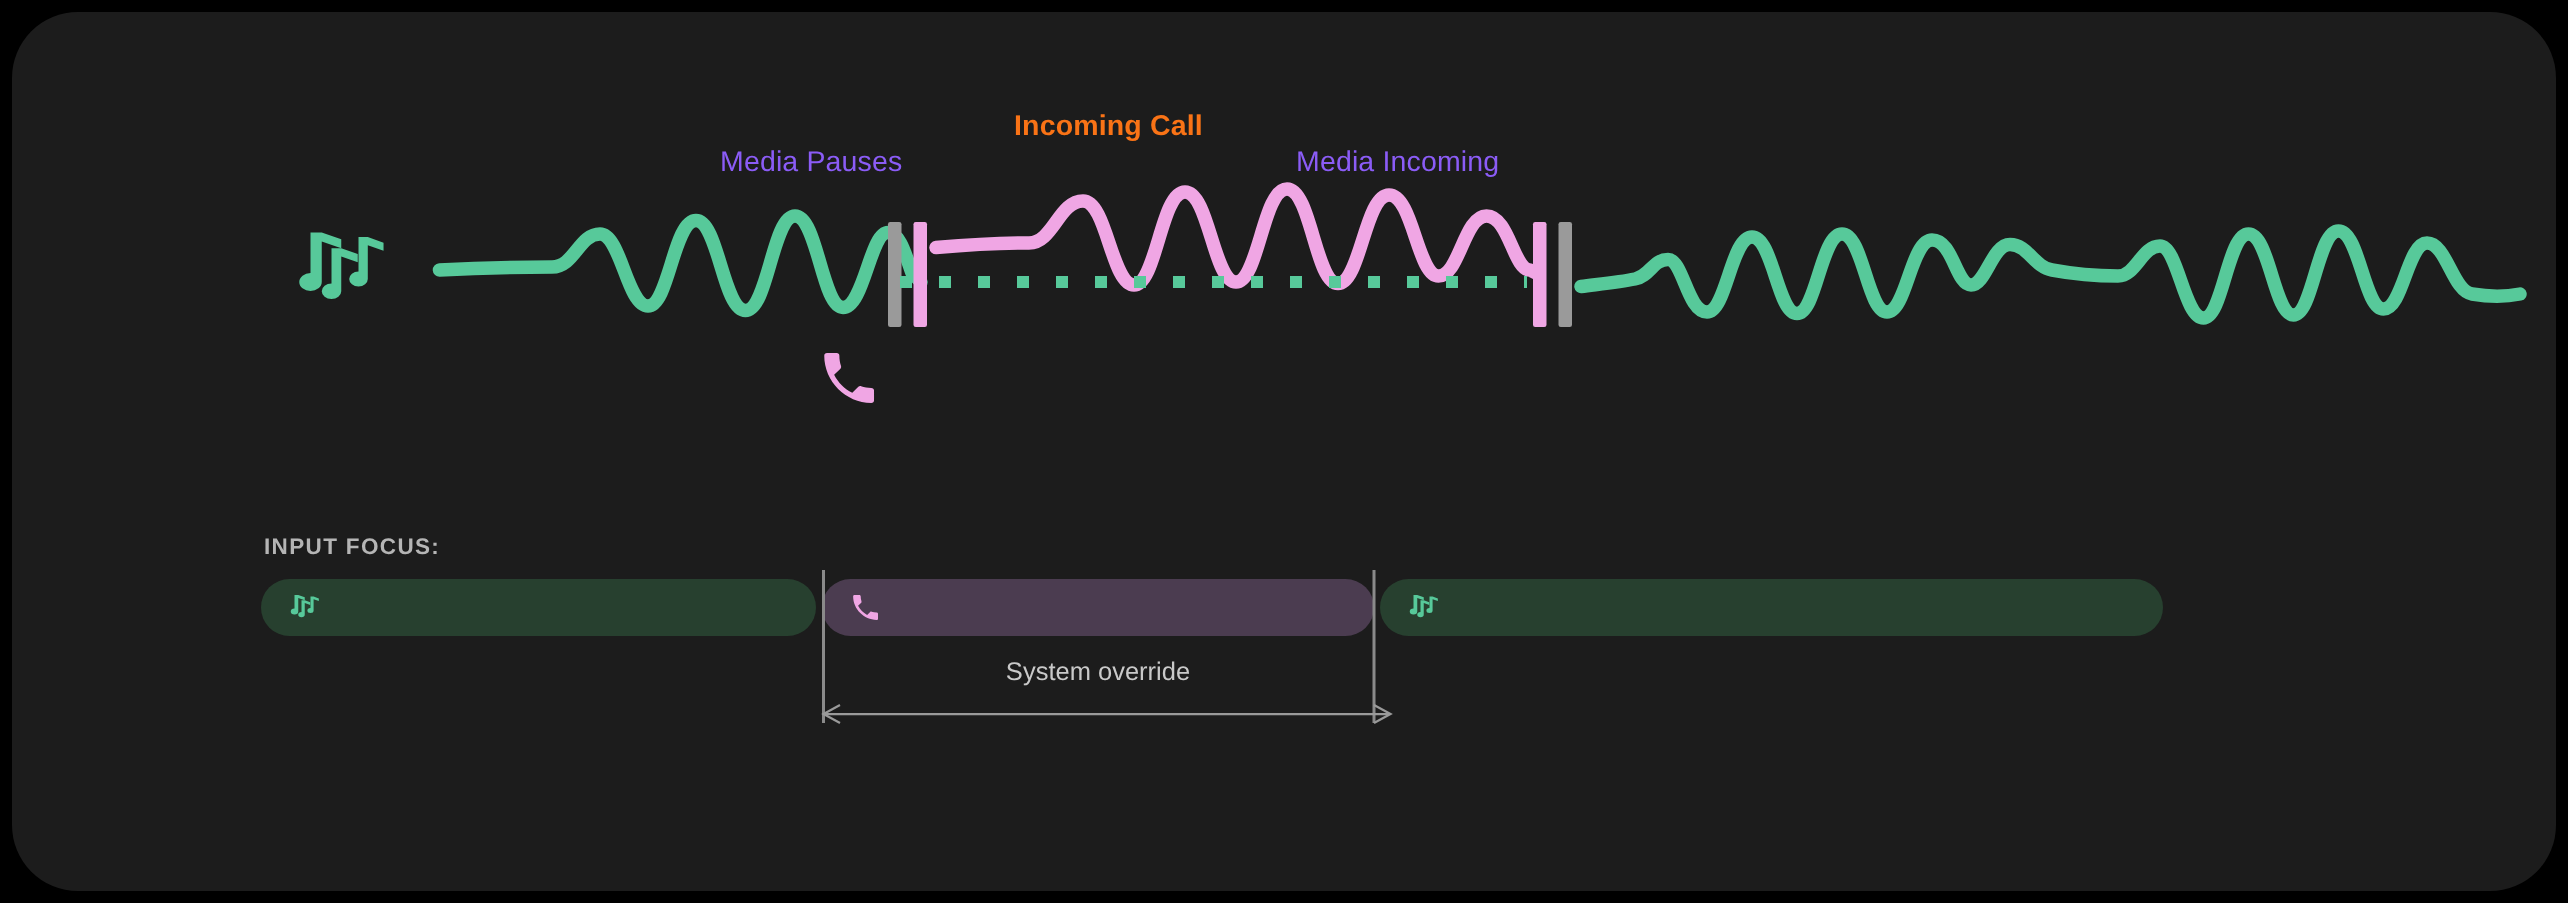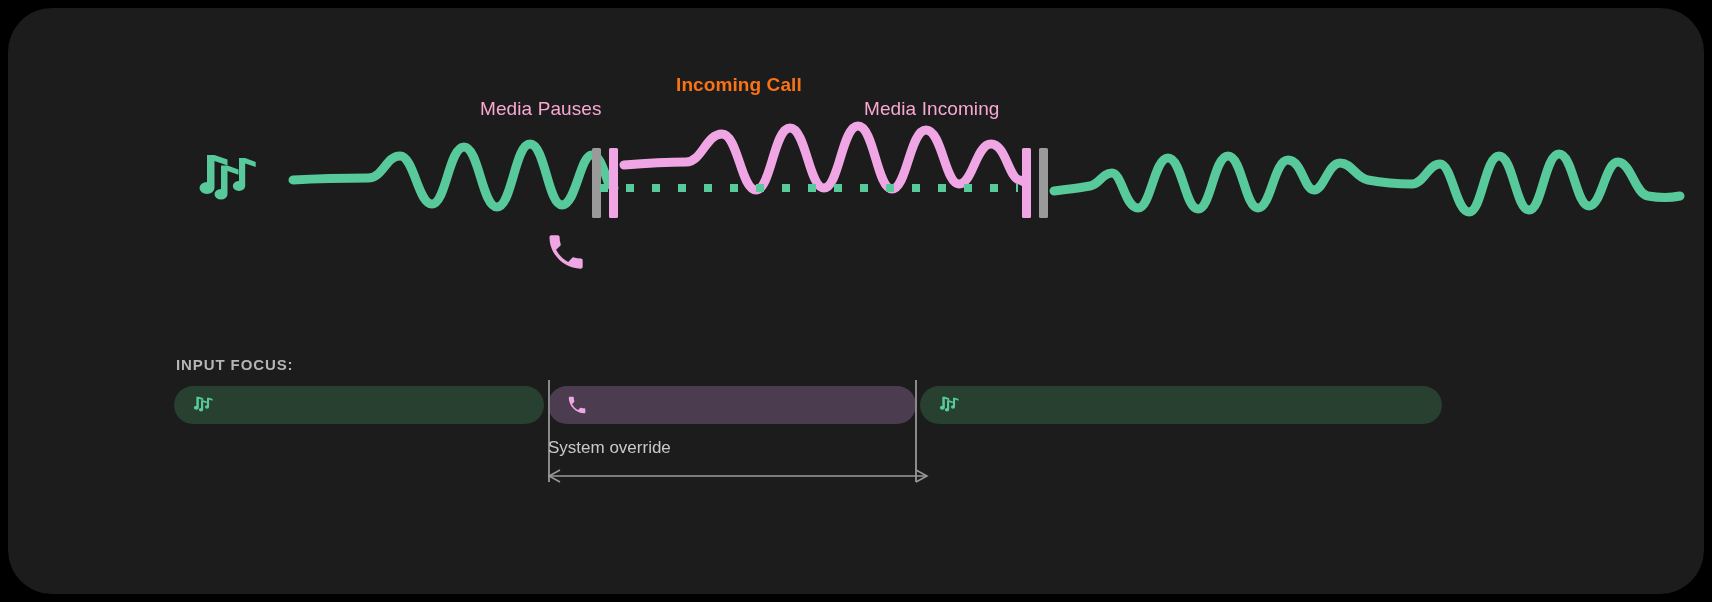--- a/index.html
+++ b/index.html
@@ -36,21 +36,21 @@
     position: absolute;
     left: 0;
     top: 0;
     width: 1696px;
     height: 320px;
   }
 
   .tl-label {
     position: absolute;
     font-size: 19px;
-    color: #f9a8d4;
+    color: #8b5cf6;
     white-space: nowrap;
     letter-spacing: 0.1px;
   }
   .tl-label.pause-label  { left: 472px; top: 90px; }
   .tl-label.resume-label { left: 856px; top: 90px; }
   .tl-label.call-label {
     left: 668px;
     top: 66px;
     color: #f97316;
     font-weight: bold;
@@ -138,21 +138,21 @@
     background: #8a8a8a;
   }
   #guide-left  { left: 540px; }
   #guide-right { left: 907px; }
 
   #override-label {
     position: absolute;
     left: 540px;
     top: 100px;
     width: 368px;
-    text-align: left;
+    text-align: center;
     font-size: 17px;
     color: #c9c9c9;
   }
 
   #override-arrow {
     position: absolute;
     left: 530px;
     top: 128px;
   }
 </style>

